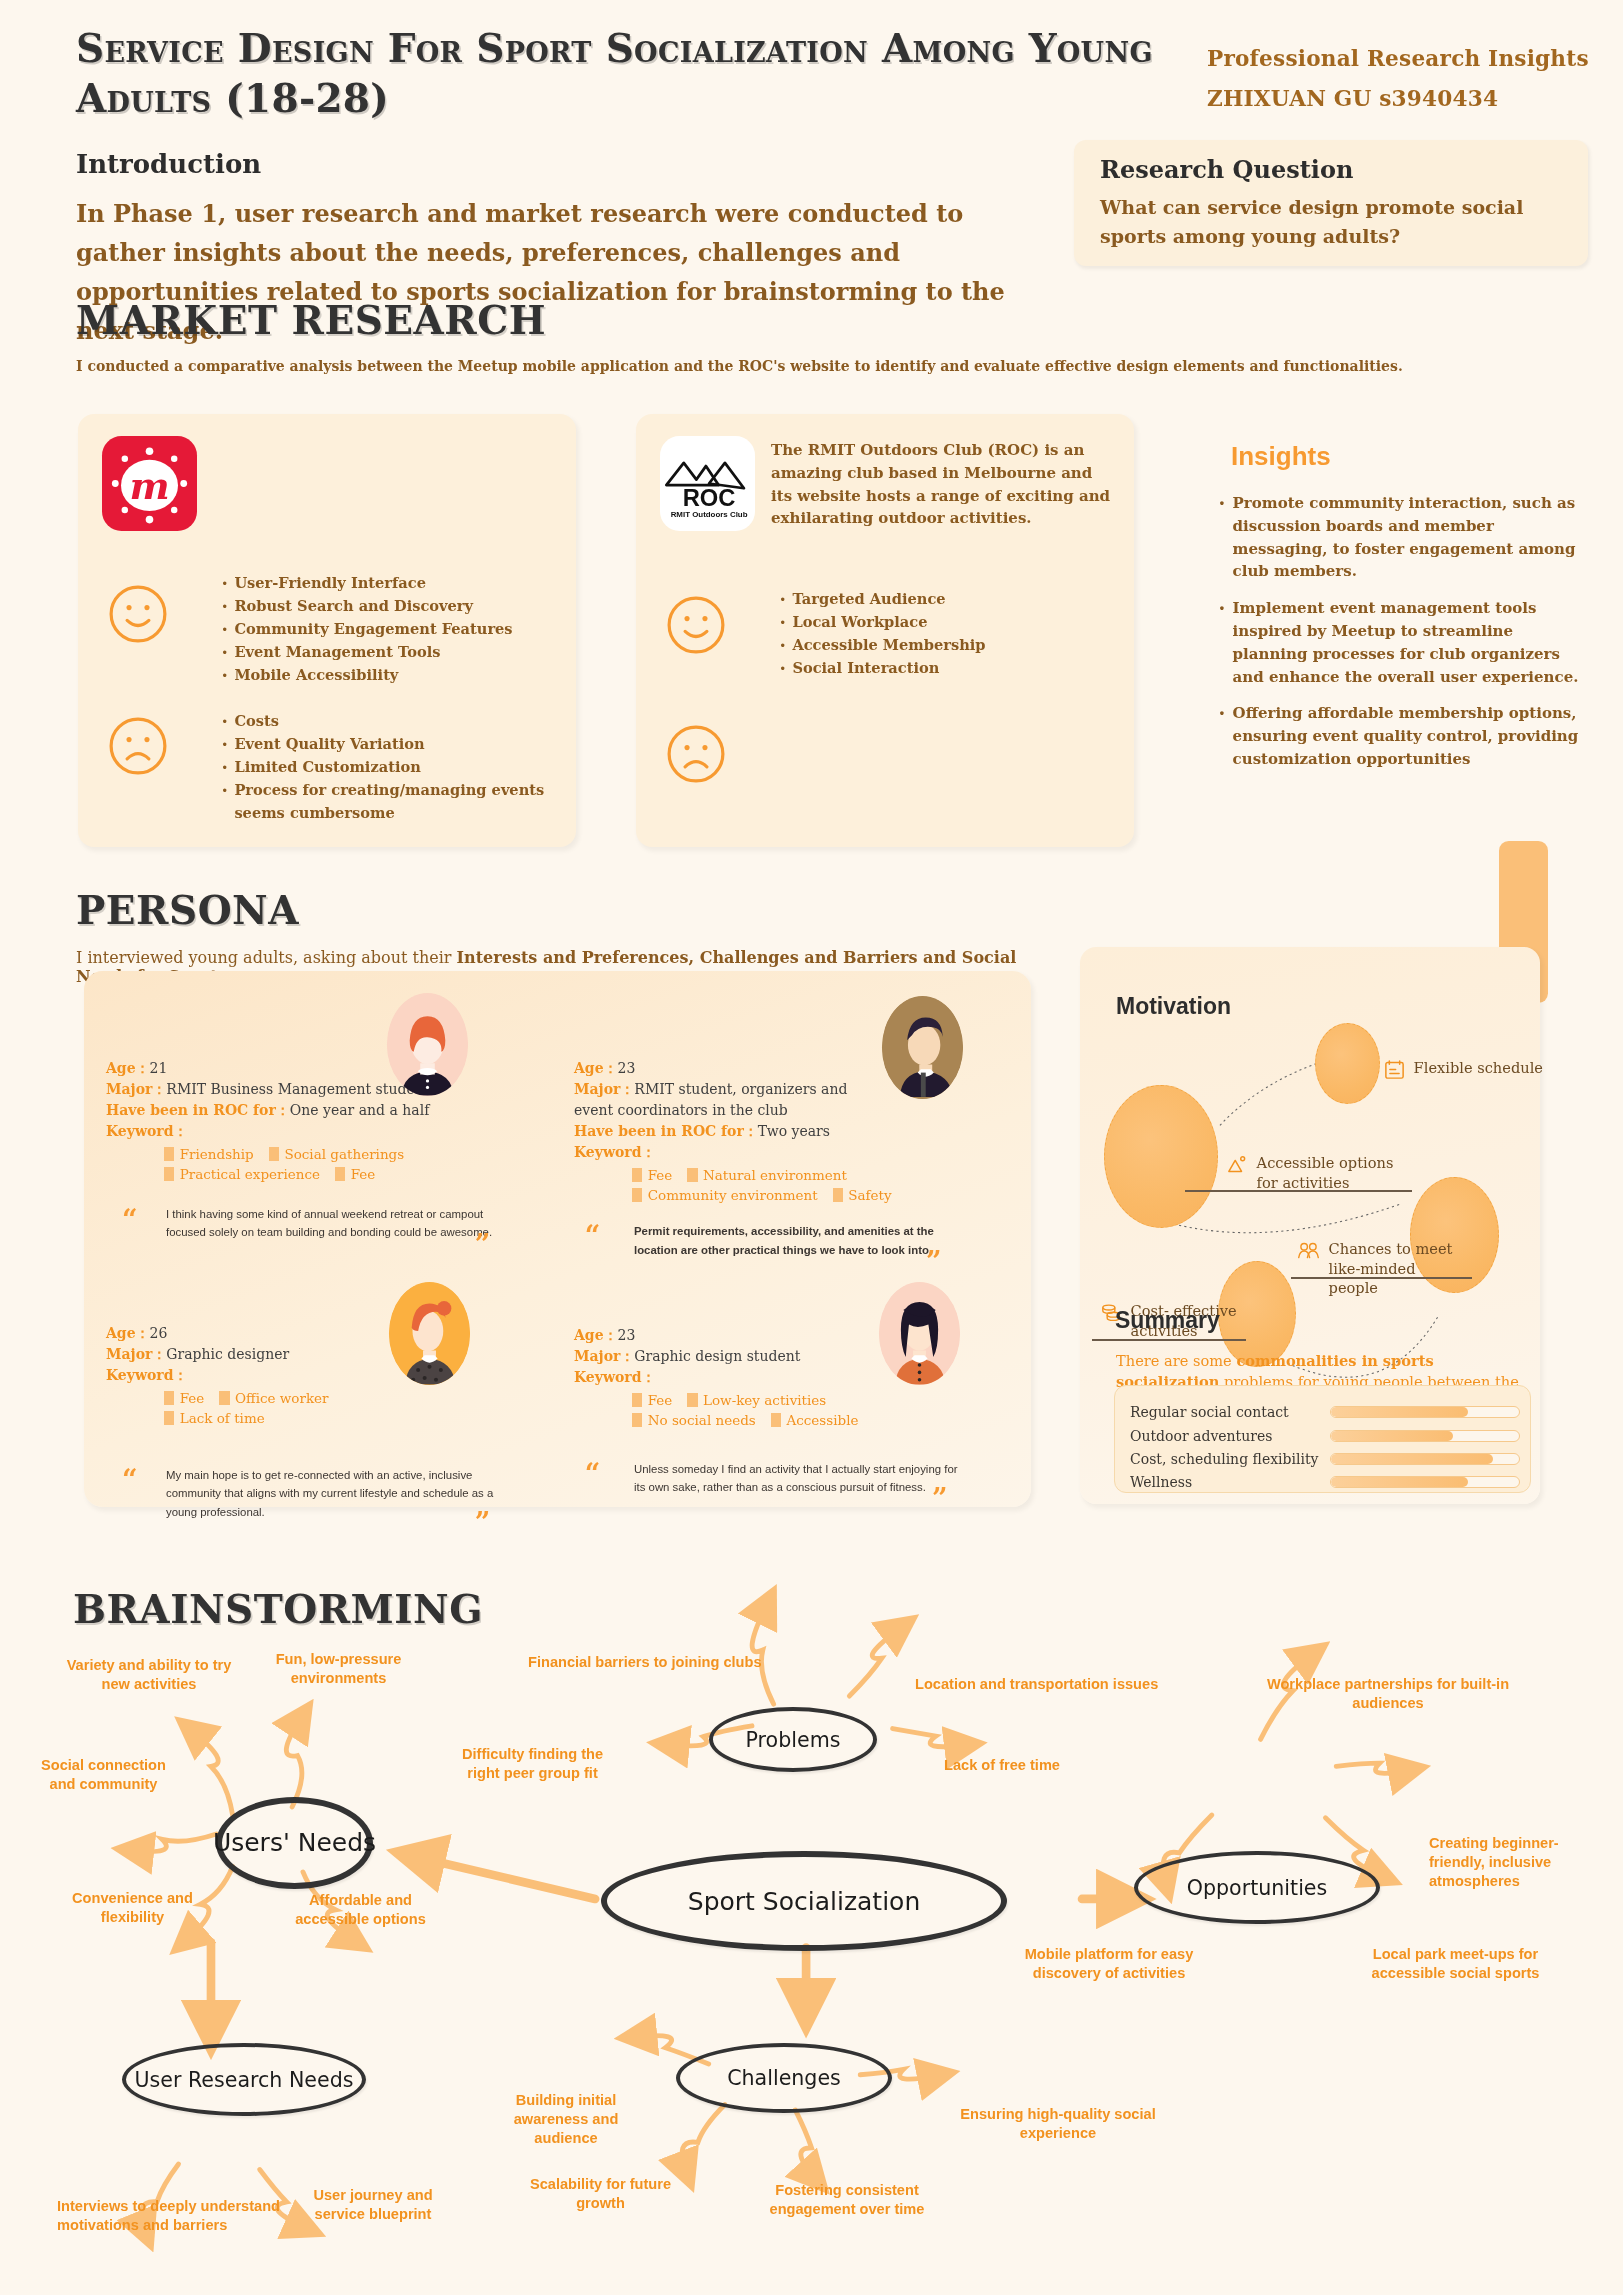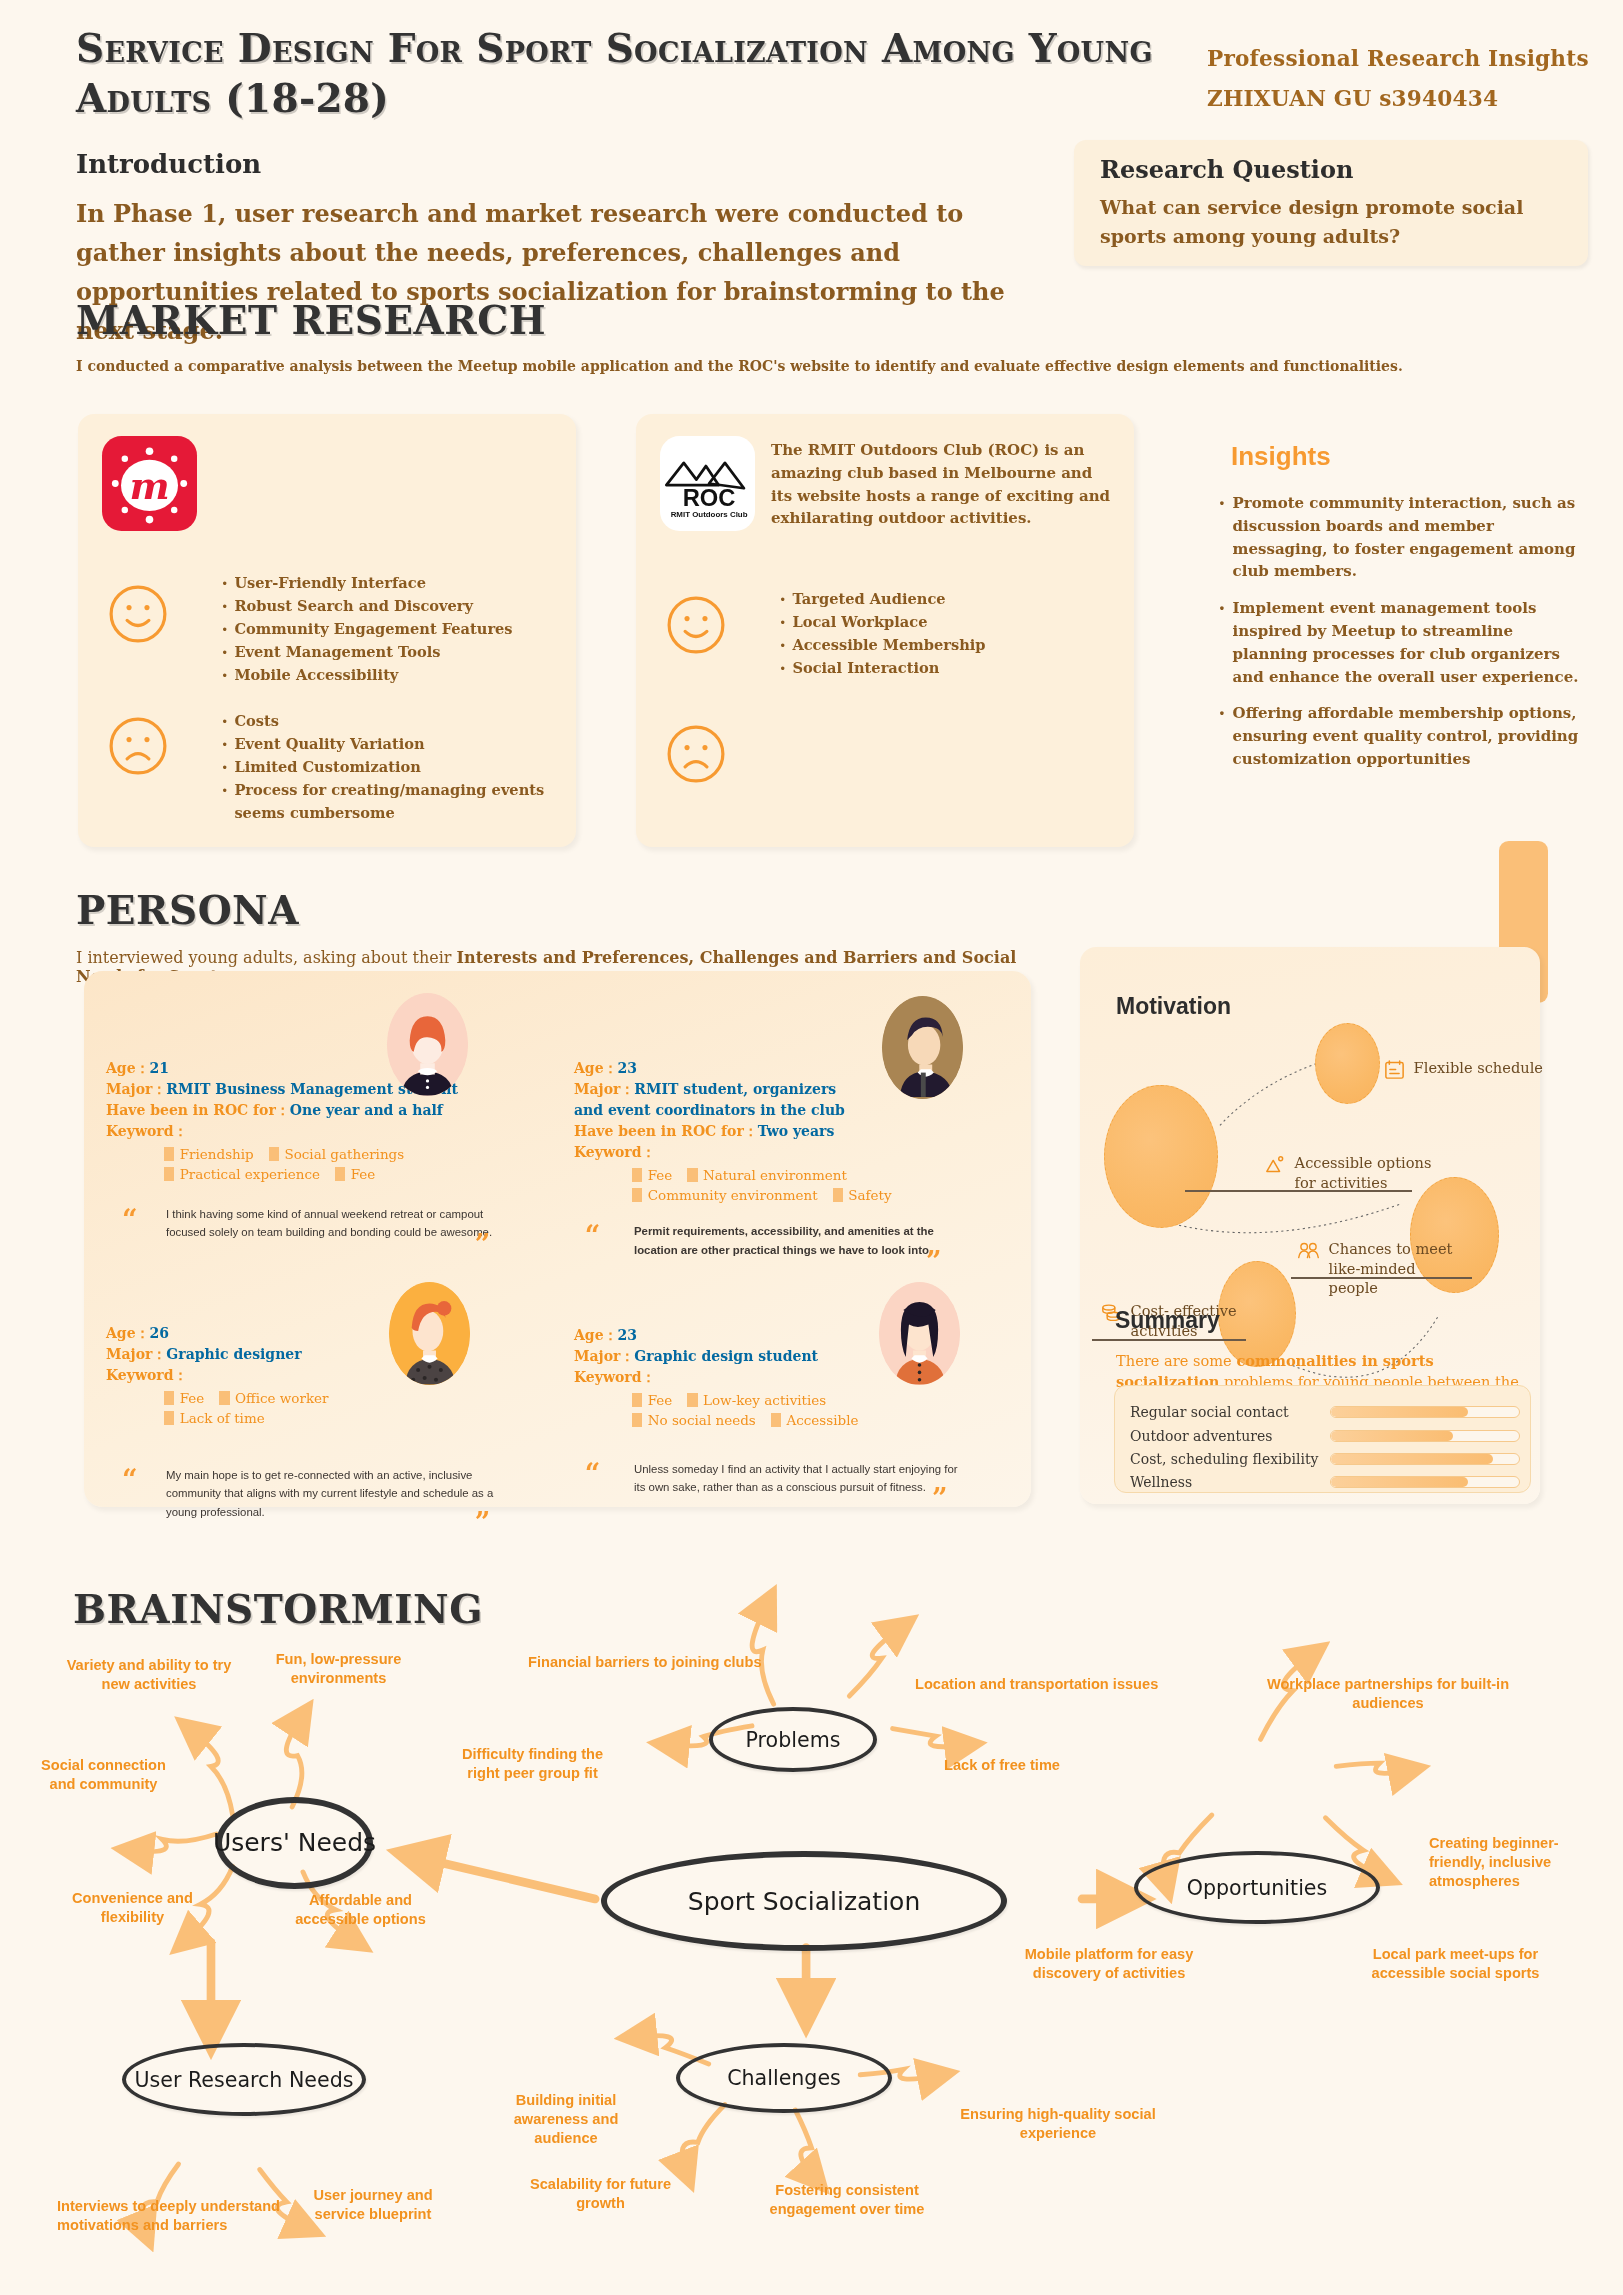--- a/index.html
+++ b/index.html
@@ -109,21 +109,21 @@
   #persona-panel {
     left:84px; top:971px; width:947px; height:536px;
     background:linear-gradient(160deg,#fce6c8 0%,#fdf0dc 55%,#fdf5e9 100%);
     border-radius:18.4px; box-shadow:2.2px 3.2px 4.9px rgba(0,0,0,0.05);
   }
   .persona { position:absolute; }
   .p-line {
     font-family:"DejaVu Serif", serif; font-weight:bold;
     font-size:14px; line-height:1.5; color:#f2921f; white-space:nowrap;
   }
-  .p-line .v { font-weight:bold; color:#0369a1; }
+  .p-line .v { font-weight:normal; color:#404040; }
   .kw-row { display:flex; gap:15px; margin-top:3.8px; margin-left:58px; }
   .kw { display:flex; align-items:center; gap:5.4px;
     font-family:"DejaVu Serif", serif; font-size:13.5px; color:#f2921f; white-space:nowrap; }
   .kw-sq { width:10.3px; height:14px; background:#fabf78; display:inline-block; }
   .quote-wrap { position:relative; margin-top:10.8px; }
   .q-mark {
     position:absolute; font-family:"DejaVu Serif", serif; font-weight:bold;
     font-size:27px; color:#f79a31; line-height:0.7;
   }
   .q-text {
@@ -515,21 +515,21 @@
   <span>
     <svg width="23" height="23" viewBox="0 0 40 40" fill="none" stroke="#f2921f" stroke-width="2.6">
       <rect x="5" y="8" width="30" height="27" rx="3"></rect>
         <path d="M11 5 v6 M29 5 v6" stroke-linecap="round"></path>
       <path d="M12 20 h10 M12 27 h16" stroke-linecap="round"></path>
     </svg>
   </span>
   <span class="motiv-txt">Flexible schedule</span>
 </div>
 
-<div class="abs motiv-item" style="left:1264px; top:1153px; width:173px;">
+<div class="abs motiv-item" style="left:1226px; top:1153px; width:173px;">
   <span>
     <svg width="23" height="23" viewBox="0 0 40 40" fill="none" stroke="#f2921f" stroke-width="2.6">
       <path d="M5 32 L16 13 L27 32 Z" stroke-linejoin="round"></path>
         <circle cx="29" cy="10" r="3.4"></circle>
     </svg>
   </span>
   <span class="motiv-txt" style="width:141px;">Accessible options for activities</span>
 </div>
 <div class="abs motiv-underline" style="left:1185px; top:1190px; width:227px;"></div>
 

